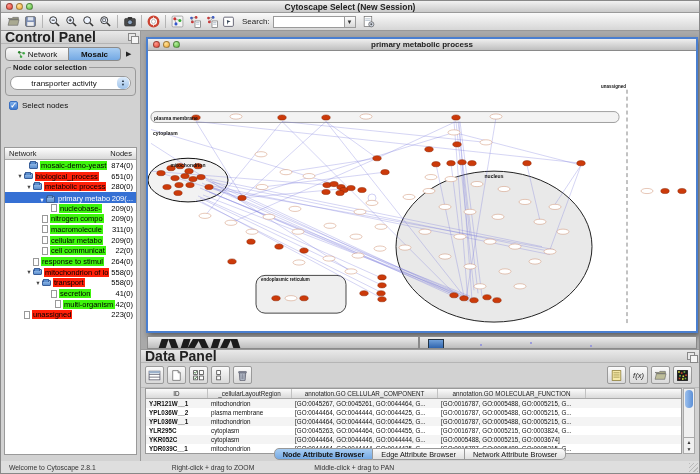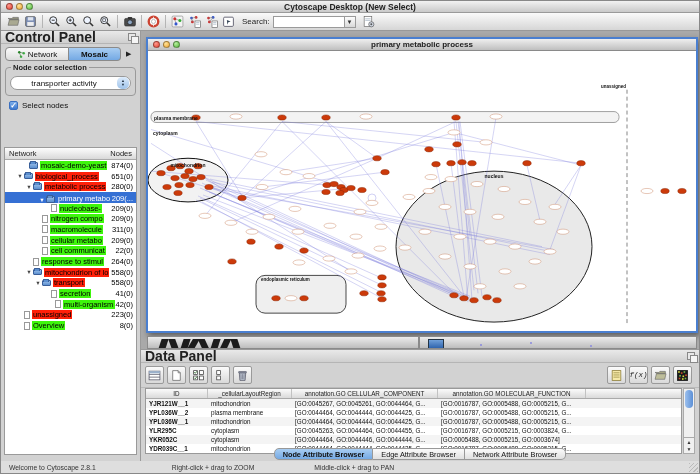--- a/index.html
+++ b/index.html
@@ -130,21 +130,21 @@
 <body>
 
 <div id="app">
 
   <div class="titlebar">
     <div class="lights">
       <span class="light l-red"></span>
       <span class="light l-yel"></span>
       <span class="light l-grn"></span>
     </div>
-    <div class="win-title">Cytoscape Desktop (New Select)</div>
+    <div class="win-title">Cytoscape Select (New Session)</div>
   </div>
 
   <div class="toolbar">
     <span class="tb-btn">
         <svg width="13" height="13" viewBox="0 0 12 12">
           <path d="M1 3.2h3.4l1-1h5.1v2H2.6z" fill="#8f8f7c" stroke="#555" stroke-width=".5"></path>
           <path d="M1 9.5 2.2 4.4h8.9L9.9 9.5z" fill="#a9a992" stroke="#555" stroke-width=".5"></path>
         </svg>
       </span>
     <span class="tb-btn">
@@ -382,26 +382,20 @@
             <span class="tw-arrow"></span>
             <span class="ico-file"></span>
             <span class="tl hl-green">multi-organism pro</span>
             <span class="tc">42(0)</span>
           </div>
           <div class="tree-row" style="padding-left: 11px;">
             <span class="tw-arrow"></span>
             <span class="ico-file"></span>
             <span class="tl hl-red">unassigned</span>
             <span class="tc">223(0)</span>
-          </div>
-          <div class="tree-row" style="padding-left: 11px;">
-            <span class="tw-arrow"></span>
-            <span class="ico-file"></span>
-            <span class="tl hl-green">Overview</span>
-            <span class="tc">8(0)</span>
           </div>
         </div>
     </div>
   </div>
 
   <div class="desktop">
     <div class="inner-window">
       <div class="iw-titlebar">
         <div class="lights">
           <span class="light l-red"></span>
@@ -652,21 +646,21 @@
       <span class="dp-spacer"></span>
       <span class="dp-btn">
           <svg width="13" height="13" viewBox="0 0 12 12">
             <rect x="2" y="1.5" width="8" height="9" fill="#f5e9a8" stroke="#8a7a33" stroke-width=".7"></rect>
             <line x1="3.2" y1="3.5" x2="8.8" y2="3.5" stroke="#8a7a33" stroke-width=".6"></line>
             <line x1="3.2" y1="5.5" x2="8.8" y2="5.5" stroke="#8a7a33" stroke-width=".6"></line>
             <line x1="3.2" y1="7.5" x2="8.8" y2="7.5" stroke="#8a7a33" stroke-width=".6"></line>
           </svg>
         </span>
       <span class="dp-btn">
-          <span style="font-style:italic; font-size:7.5px; font-family:Liberation Mono, monospace; color:#222;">f(x)</span>
+          <span style="font-style:italic; font-size:7.5px; font-family:Liberation Sans, sans-serif; color:#222;">f(x)</span>
         </span>
       <span class="dp-btn">
           <svg width="13" height="13" viewBox="0 0 12 12">
             <path d="M1 3.2h3.4l1-1h5.1v2H2.6z" fill="#a5a584" stroke="#555" stroke-width=".5"></path>
             <path d="M1 9.5 2.2 4.4h8.9L9.9 9.5z" fill="#bdbd9a" stroke="#555" stroke-width=".5"></path>
           </svg>
         </span>
       <span class="dp-btn">
           <svg width="13" height="13" viewBox="0 0 12 12">
             <rect x="1" y="1" width="10" height="10" fill="#1a1a1a"></rect>

